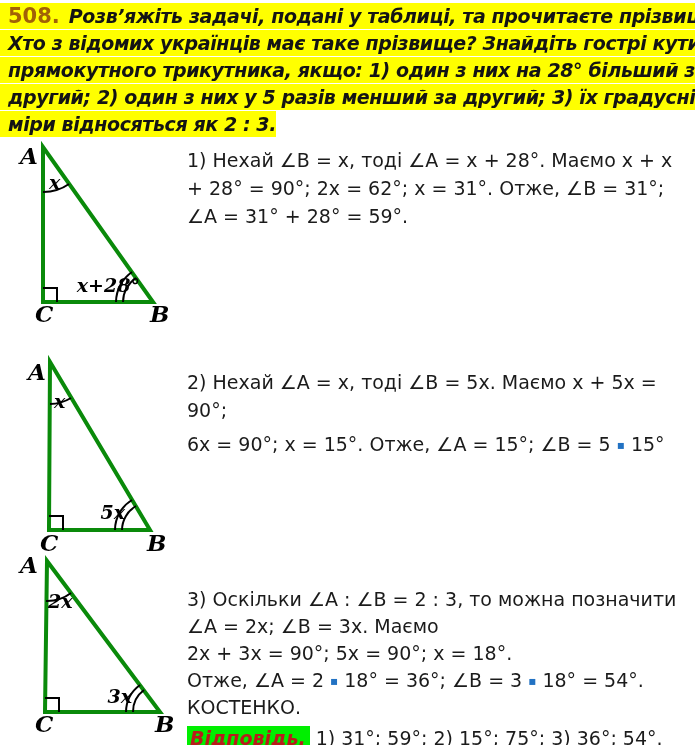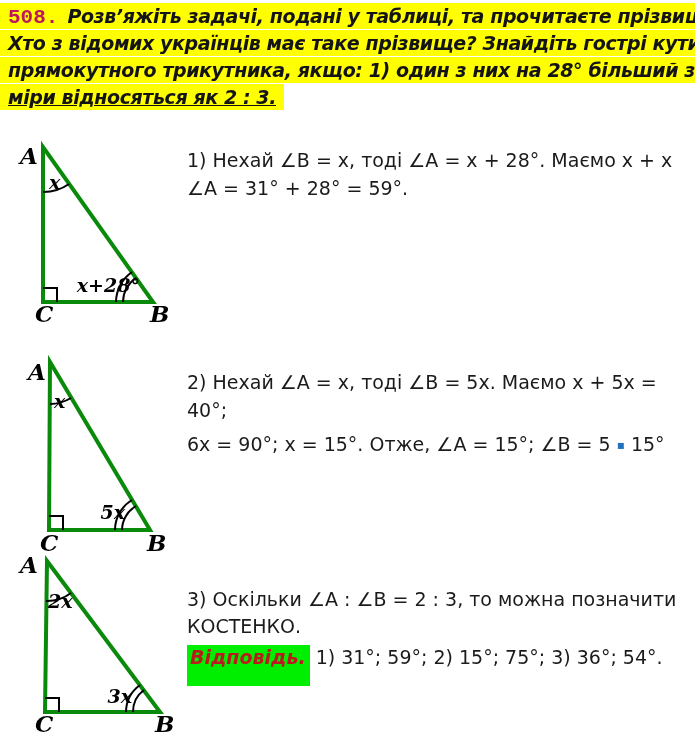--- a/index.html
+++ b/index.html
@@ -10,24 +10,24 @@
   .page{position:relative;width:695px;height:745px;background:#ffffff;}
 
   
   .hdr{position:absolute;top:3px;left:0;width:695px;}
   .hline{
     display:block;height:26px;line-height:26px;margin-bottom:1px;
     background:#ffff00;color:#141414;
     font-style:italic;font-weight:bold;font-size:19px;letter-spacing:-0.4px;
     white-space:nowrap;overflow:hidden;padding-left:8px;
   }
-  .hline.partial{display:inline-block;width:auto;padding-right:8px;text-decoration:underline;}
+  .hline.partial{display:inline-block;width:auto;}
   .pnum{
-    color:#be185d;font-style:normal;font-weight:bold;font-size:21px;
-    margin-right:9px;letter-spacing:0;font-family:Liberation Mono, monospace;
+    color:#a16207;font-style:normal;font-weight:bold;font-size:21px;
+    margin-right:9px;letter-spacing:0;
   }
 
   
   .sol{position:absolute;left:187px;width:506px;color:#1b1b1b;font-size:19px;}
   .sline{white-space:nowrap;height:28px;line-height:28px;overflow:visible;}
   .sol3 .sline{height:27px;line-height:27px;}
   .gap-top{margin-top:6px;}
   .gap-top-sm{margin-top:4px;}
   .mdot{color:#2272c3;font-size:12px;vertical-align:2px;letter-spacing:0;}
   .ans-label{
@@ -52,78 +52,83 @@
 </style>
 </head>
 <body>
 
 <div class="page">
 
   <div class="hdr">
     <div class="hline"><span class="pnum">508.</span><span>Розв’яжіть задачі, подані у таблиці, та прочитаєте прізвище.</span></div>
     <div class="hline">Хто з відомих українців має таке прізвище? Знайдіть гострі кути</div>
     <div class="hline">прямокутного трикутника, якщо: 1) один з них на 28° більший за</div>
+    <div class="hline">другий; 2) один з них у 5 разів менший за другий; 3) їх градусні</div>
     <div class="hline partial">міри відносяться як 2 : 3.</div>
   </div>
 
   <div class="fig" style="left:10px;top:141px;">
     <svg width="172" height="192" viewBox="0 0 172 192">
       <polygon class="tri" points="33,6 33,161 143,161"></polygon>
       <path class="mark" d="M33,147 h14 v14"></path>
       <path class="mark" d="M33,51 A45,45 0 0 0 59,43"></path>
       <path class="mark" d="M113,161 A30,30 0 0 1 126,137"></path>
       <path class="mark" d="M106,161 A37,37 0 0 1 122,131"></path>
       <text class="vlab" x="10" y="23">A</text>
       <text class="vlab" x="25" y="181">C</text>
       <text class="vlab" x="140" y="181">B</text>
       <text class="alab" x="39" y="48">x</text>
       <text class="alab" x="130" y="151" text-anchor="end">x+28°</text>
     </svg>
   </div>
 
   <div class="sol" style="top:146px;">
     <div class="sline">1) Нехай ∠B = x, тоді ∠A = x + 28°. Маємо x + x</div>
+    <div class="sline">+ 28° = 90°; 2x = 62°; x = 31°. Отже, ∠B = 31°;</div>
     <div class="sline">∠A = 31° + 28° = 59°.</div>
   </div>
 
   <div class="fig" style="left:10px;top:356px;">
     <svg width="172" height="202" viewBox="0 0 172 202">
       <polygon class="tri" points="40,6 39,174 140,174"></polygon>
       <path class="mark" d="M39,160 h14 v14"></path>
       <path class="mark" d="M40,48 A42,42 0 0 0 61,42"></path>
       <path class="mark" d="M112,174 A28,28 0 0 1 126,150"></path>
       <path class="mark" d="M105,174 A35,35 0 0 1 122,144"></path>
       <text class="vlab" x="18" y="24">A</text>
       <text class="vlab" x="30" y="195">C</text>
       <text class="vlab" x="137" y="195">B</text>
       <text class="alab" x="44" y="52">x</text>
       <text class="alab" x="115" y="163" text-anchor="end">5x</text>
     </svg>
   </div>
 
   <div class="sol" style="top:368px;">
     <div class="sline">2) Нехай ∠A = x, тоді ∠B = 5x. Маємо x + 5x =</div>
-    <div class="sline">40°;</div>
+    <div class="sline">90°;</div>
     <div class="sline gap-top"><span>6x = 90°; x = 15°. Отже, ∠A = 15°; ∠B = 5 </span><span class="mdot">▪</span><span> 15°</span></div>
   </div>
 
   <div class="fig" style="left:10px;top:556px;">
     <svg width="177" height="184" viewBox="0 0 177 184">
       <polygon class="tri" points="37,5 35,156 150,156"></polygon>
       <path class="mark" d="M35,142 h14 v14"></path>
       <path class="mark" d="M36,45 A40,40 0 0 0 61,37"></path>
       <path class="mark" d="M123,156 A27,27 0 0 1 134,134"></path>
       <path class="mark" d="M116,156 A34,34 0 0 1 130,129"></path>
       <text class="vlab" x="10" y="17">A</text>
       <text class="vlab" x="25" y="176">C</text>
       <text class="vlab" x="145" y="176">B</text>
       <text class="alab" x="38" y="52">2x</text>
       <text class="alab" x="122" y="147" text-anchor="end">3x</text>
     </svg>
   </div>
 
   <div class="sol sol3" style="top:586px;">
     <div class="sline">3) Оскільки ∠A : ∠B = 2 : 3, то можна позначити</div>
+    <div class="sline">∠A = 2x; ∠B = 3x. Маємо</div>
+    <div class="sline">2x + 3x = 90°; 5x = 90°; x = 18°.</div>
+    <div class="sline"><span>Отже, ∠A = 2 </span><span class="mdot">▪</span><span> 18° = 36°; ∠B = 3 </span><span class="mdot">▪</span><span> 18° = 54°.</span></div>
     <div class="sline">КОСТЕНКО.</div>
     <div class="sline gap-top-sm"><span class="ans-label">Відповідь.</span><span>1) 31°; 59°; 2) 15°; 75°; 3) 36°; 54°.</span></div>
   </div>
 
 </div>
 
 </body></html>

